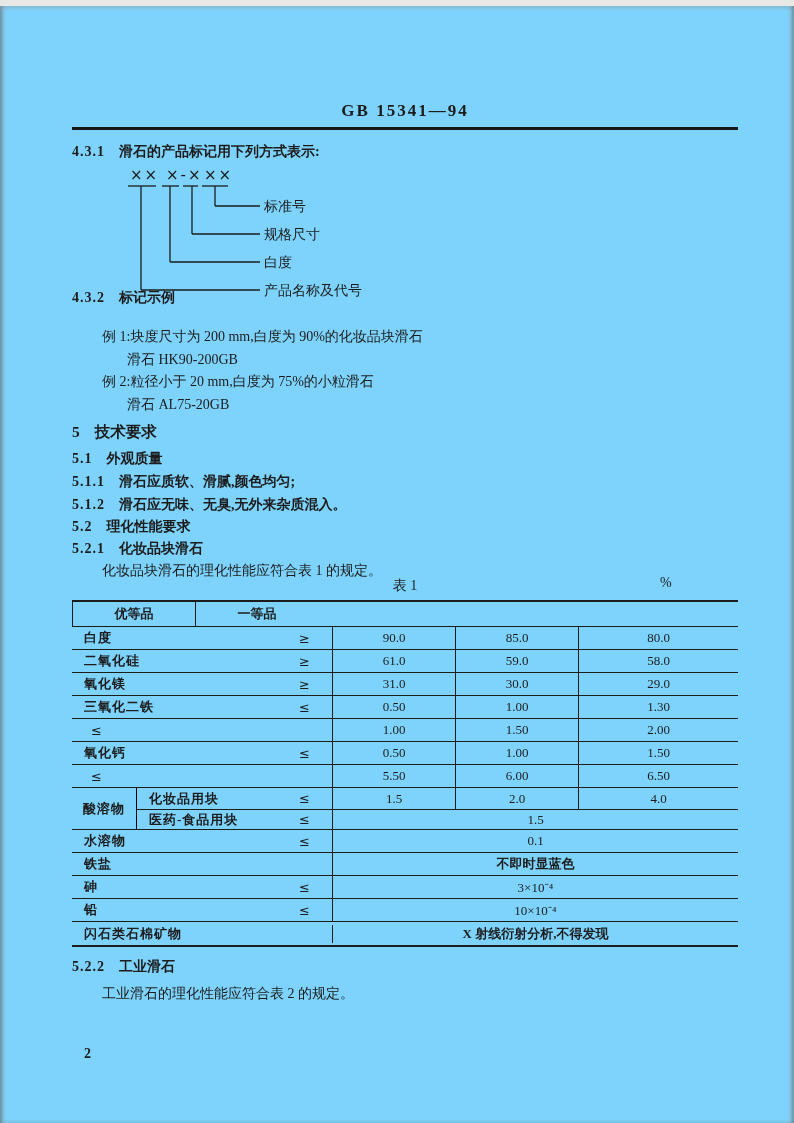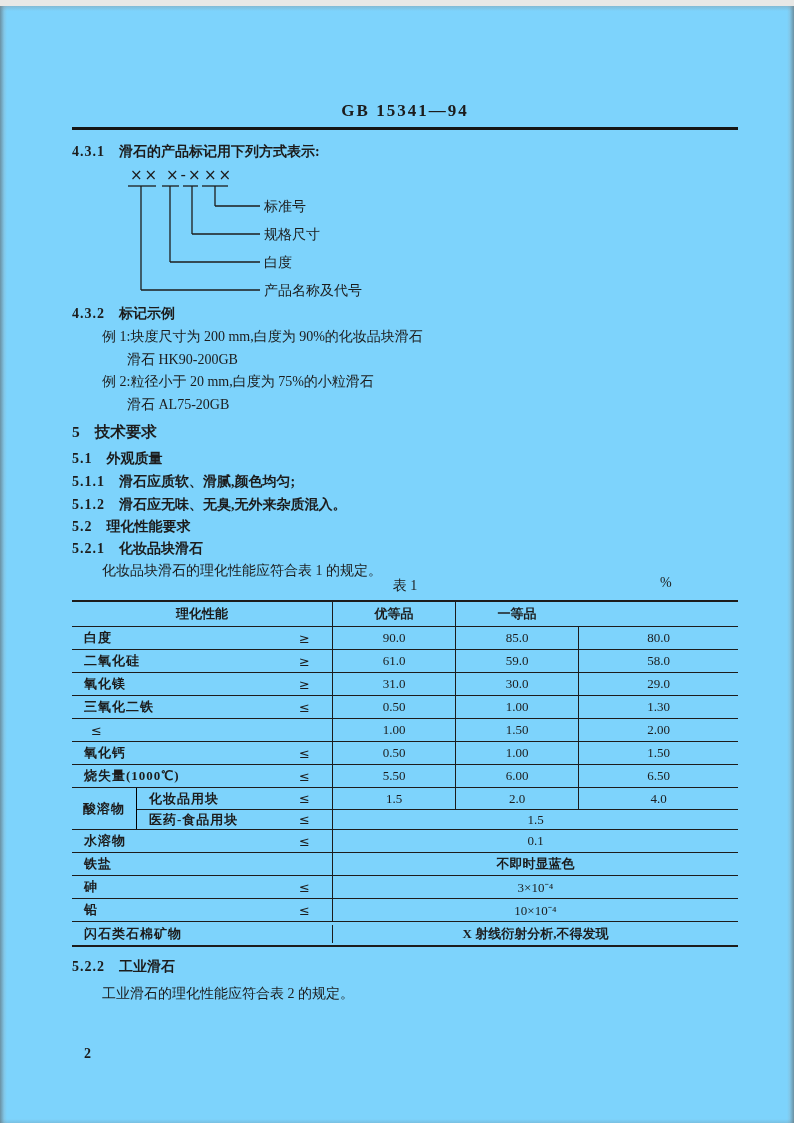--- a/index.html
+++ b/index.html
@@ -106,21 +106,21 @@
     <line x1="93" y1="40" x2="138" y2="40"></line>
     <line x1="70" y1="68" x2="138" y2="68"></line>
     <line x1="48" y1="96" x2="138" y2="96"></line>
     <line x1="19" y1="124" x2="138" y2="124"></line>
     <text class="lab" x="142" y="45">标准号</text>
     <text class="lab" x="142" y="73">规格尺寸</text>
     <text class="lab" x="142" y="101">白度</text>
     <text class="lab" x="142" y="129">产品名称及代号</text>
   </svg>
 
-  <div class="abs clause" style="top:299px">
+  <div class="abs clause" style="top:283px">
     <span class="num">4.3.2</span><span class="bold">标记示例</span>
   </div>
   <div class="abs indent1" style="top:322px">例 1:块度尺寸为 200 mm,白度为 90%的化妆品块滑石</div>
   <div class="abs indent2" style="top:345px">滑石 HK90-200GB</div>
   <div class="abs indent1" style="top:367px">例 2:粒径小于 20 mm,白度为 75%的小粒滑石</div>
   <div class="abs indent2" style="top:390px">滑石 AL75-20GB</div>
 
   <div class="abs clause h5" style="top:416px">
     <span class="num">5</span><span class="bold">技术要求</span>
   </div>
@@ -139,21 +139,20 @@
   <div class="abs clause" style="top:534px">
     <span class="num">5.2.1</span><span class="bold">化妆品块滑石</span>
   </div>
   <div class="abs indent1" style="top:556px">化妆品块滑石的理化性能应符合表 1 的规定。</div>
 
   <div class="abs tbl-caption">表 1</div>
   <div class="abs tbl-unit">%</div>
 
   <div class="abs tbl" id="table1">
     <div class="trow head">
-      <div class="c1 center bold">理化性能</div>
       <div class="vc v1 bold">优等品</div>
       <div class="vc v2 bold">一等品</div>
     </div>
 
   <div class="trow">
         <div class="c1">
           <div class="lbl">白度</div>
           <div class="sym">≥</div>
         </div>
         <div class="vc v1">90.0</div>
@@ -199,21 +198,20 @@
         <div class="c1">
           <div class="lbl">氧化钙</div>
           <div class="sym">≤</div>
         </div>
         <div class="vc v1">0.50</div>
         <div class="vc v2">1.00</div>
         <div class="vc v3">1.50</div>
       </div>
       <div class="trow">
         <div class="c1">
-          <div class="lbl">烧失量(1000℃)</div>
           <div class="sym">≤</div>
         </div>
         <div class="vc v1">5.50</div>
         <div class="vc v2">6.00</div>
         <div class="vc v3">6.50</div>
       </div>
       <div class="trow grouped">
         <div class="gcell">酸溶物</div>
         <div class="ginner">
           <div class="srow">

